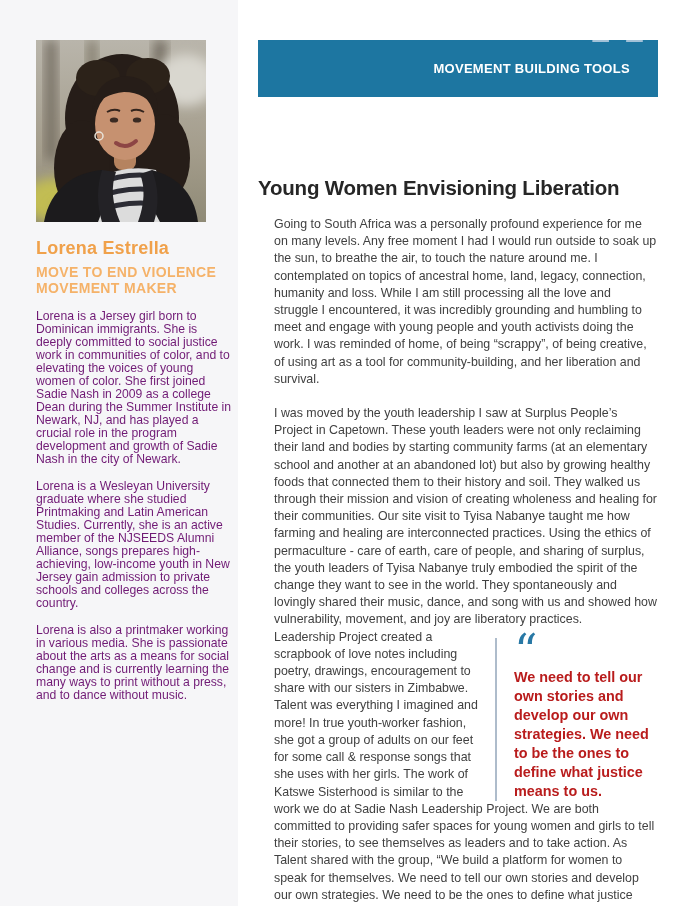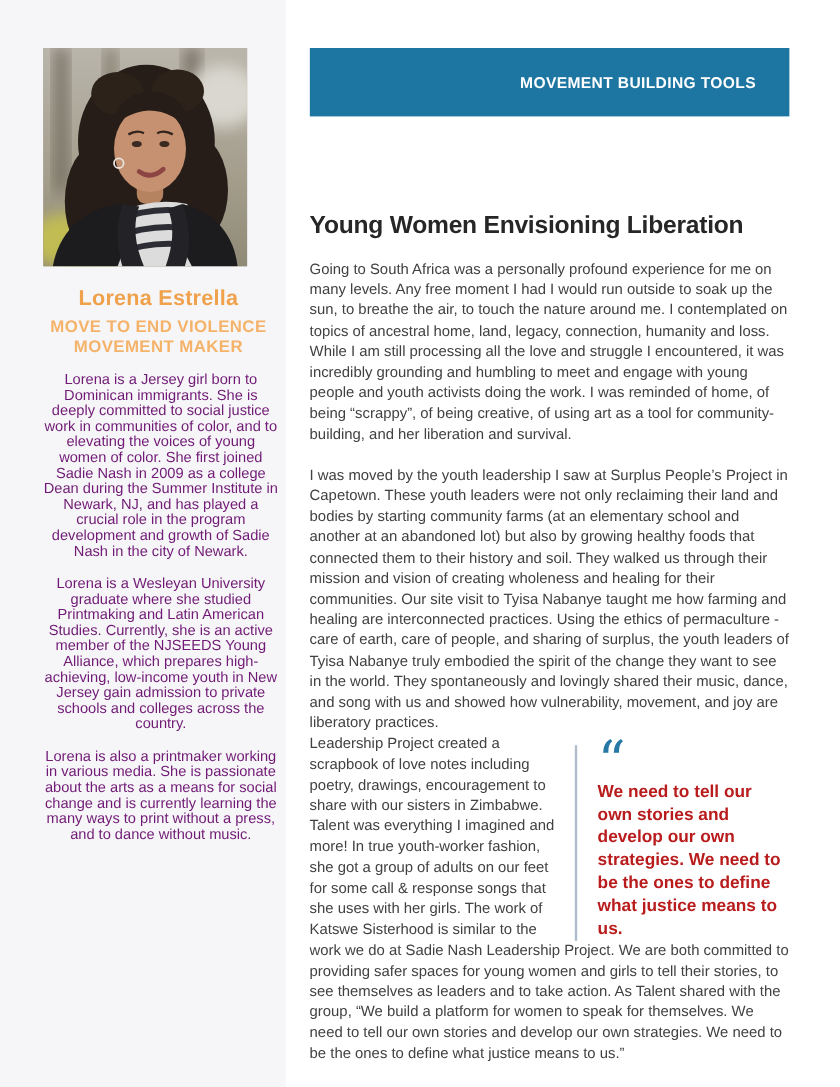--- a/index.html
+++ b/index.html
@@ -2,42 +2,42 @@
 <html><head>
 <meta charset="utf-8">
 <style>
   * { margin:0; padding:0; box-sizing:border-box; }
   html,body { width:700px; height:906px; background:#ffffff; overflow:hidden;
               font-family:"Liberation Sans", sans-serif; }
   .page { position:relative; width:700px; height:906px; background:#ffffff; }
 
   
   .sidebar { position:absolute; left:0; top:0; width:238px; height:906px;
-             background:#f6f6f8; padding:40px 10px 0 36px;text-align:center; }
+             background:#f6f6f8; padding:40px 10px 0 36px; }
   .photo-frame { width:170px; height:182px; overflow:hidden; background:#a8a295; }
   .photo-frame svg { display:block; }
   .person-name { margin-top:16px; font-size:18px; font-weight:bold; color:#f0a14b; letter-spacing:.2px; }
   .person-role { margin-top:5px; font-size:14px; font-weight:bold; color:#f5b269; letter-spacing:.35px; }
   .person-title { margin-top:18px; font-size:7.8px; font-weight:bold; color:#f3aa5b;
                   letter-spacing:.35px; line-height:11px; }
   .bio p { margin-top:14px; font-size:12.2px; line-height:13px; color:#701a75; width:196px; }
 
   
   .main { position:absolute; left:258px; top:0; width:400px; height:906px; overflow:hidden; }
 
   .banner { position:relative; margin-top:40px; height:57px; background:#1d76a1; overflow:hidden; }
   .banner-quote { position:absolute; right:-6px; top:-60px;
                   font-family:"DejaVu Serif", serif; font-size:175px; line-height:175px;
                   color:#a3c2d8; z-index:1; }
   .banner-label { position:absolute; right:28px; top:0; height:57px; line-height:57px;
                   color:#ffffff; font-size:13px; font-weight:bold; letter-spacing:.3px; z-index:2; }
 
   .article-title { margin-top:79px; font-size:20.5px; font-weight:bold; color:#262626; letter-spacing:-.2px; }
 
-  .body-text { font-size:12.4px; line-height:17.2px; color:#414141; }
+  .body-text { font-size:12.4px; line-height:17.2px; color:#414141;margin-left:16px; }
   .p-first { margin-top:16px; }
   .p-gap   { margin-top:17px; }
 
   .quote-row { display:flex; align-items:flex-end; }
   .wrap-col { width:207px; flex:none; }
   .pull-quote { flex:1; margin-left:14px; margin-top:6px; padding-left:17px;
                 border-left:2px solid #aebccb; min-height:138px; }
   .pq-icon { font-family:"DejaVu Serif", serif; font-size:46px; line-height:26px;
              color:#2878a5; display:block; height:26px; }
   .pq-text { margin-top:4px; font-size:14.4px; line-height:19px; font-weight:bold; color:#b91c1c; }
@@ -100,21 +100,21 @@
 
         <circle cx="63" cy="96" r="4" fill="none" stroke="#e8e3da" stroke-width="1.5"></circle>
       </svg>
     </div>
 
     <h2 class="person-name">Lorena Estrella</h2>
     <div class="person-role">MOVE TO END VIOLENCE MOVEMENT MAKER</div>
 
     <div class="bio">
       <p>Lorena is a Jersey girl born to Dominican immigrants. She is deeply committed to social justice work in communities of color, and to elevating the voices of young women of color. She first joined Sadie Nash in 2009 as a college Dean during the Summer Institute in Newark, NJ, and has played a crucial role in the program development and growth of Sadie Nash in the city of Newark.</p>
-      <p>Lorena is a Wesleyan University graduate where she studied Printmaking and Latin American Studies. Currently, she is an active member of the NJSEEDS Young Alliance, which prepares high-achieving, low-income youth in New Jersey gain admission to private schools and colleges across the country.</p>
+      <p>Lorena is a Wesleyan University graduate where she studied Printmaking and Latin American Studies. Currently, she is an active member of the NJSEEDS Alumni Alliance, songs prepares high-achieving, low-income youth in New Jersey gain admission to private schools and colleges across the country.</p>
       <p>Lorena is also a printmaker working in various media. She is passionate about the arts as a means for social change and is currently learning the many ways to print without a press, and to dance without music.</p>
     </div>
   </aside>
 
   <main class="main">
 
     <div class="banner">
       <span class="banner-quote">“</span>
       <span class="banner-label">MOVEMENT BUILDING TOOLS</span>
     </div>

